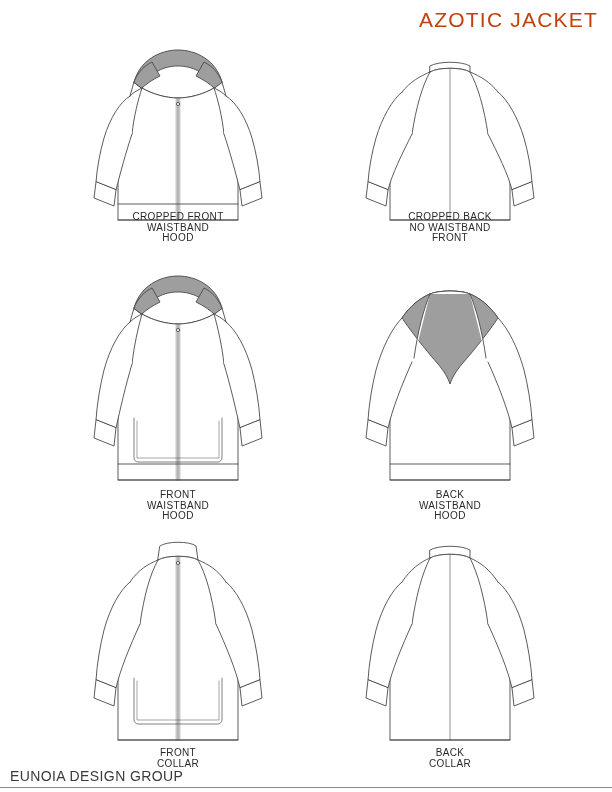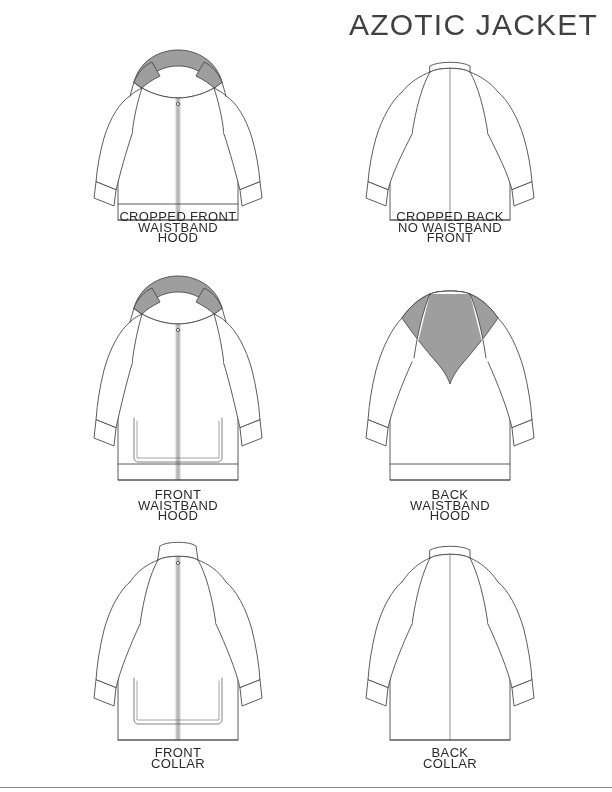--- a/index.html
+++ b/index.html
@@ -19,24 +19,24 @@
     position: absolute;
     left: 0; top: 0;
     width: 612px;
     height: 792px;
   }
   
   .title {
     position: absolute;
     right: 14px;
     top: 8px;
-    font-size: 30px;
+    font-size: 21px;
     letter-spacing: 1.2px;
     font-weight: 400;
-    color: #404040;
+    color: #c2410c;
     font-family: "Liberation Sans", sans-serif;
     white-space: nowrap;
   }
   
   .footer {
     position: absolute;
     left: 10px;
     bottom: 8px;
     font-size: 14px;
     letter-spacing: 0.4px;
@@ -55,21 +55,21 @@
   .fig {
     position: absolute;
   }
   .fig svg {
     display: block;
   }
   .caption {
     position: absolute;
     width: 200px;
     text-align: center;
-    font-size: 13px;
+    font-size: 10px;
     line-height: 10.5px;
     letter-spacing: 0.35px;
     color: #2a2a2a;
     white-space: pre-line;
   }
 </style>
 </head>
 <body>
 
 <div class="page">
@@ -254,15 +254,16 @@
 
         <path d="M100 27 L100 212" stroke-width="0.6"></path>
 
         <path d="M40 212 L160 212"></path>
       </g>
     </svg>
   </div>
   <div class="caption" style="left:350px; top:748px;">BACK
 COLLAR</div>
 
+  <div class="footer">EUNOIA DESIGN GROUP</div>
   <div class="footer-rule"></div>
 
 </div>
 
 </body></html>

